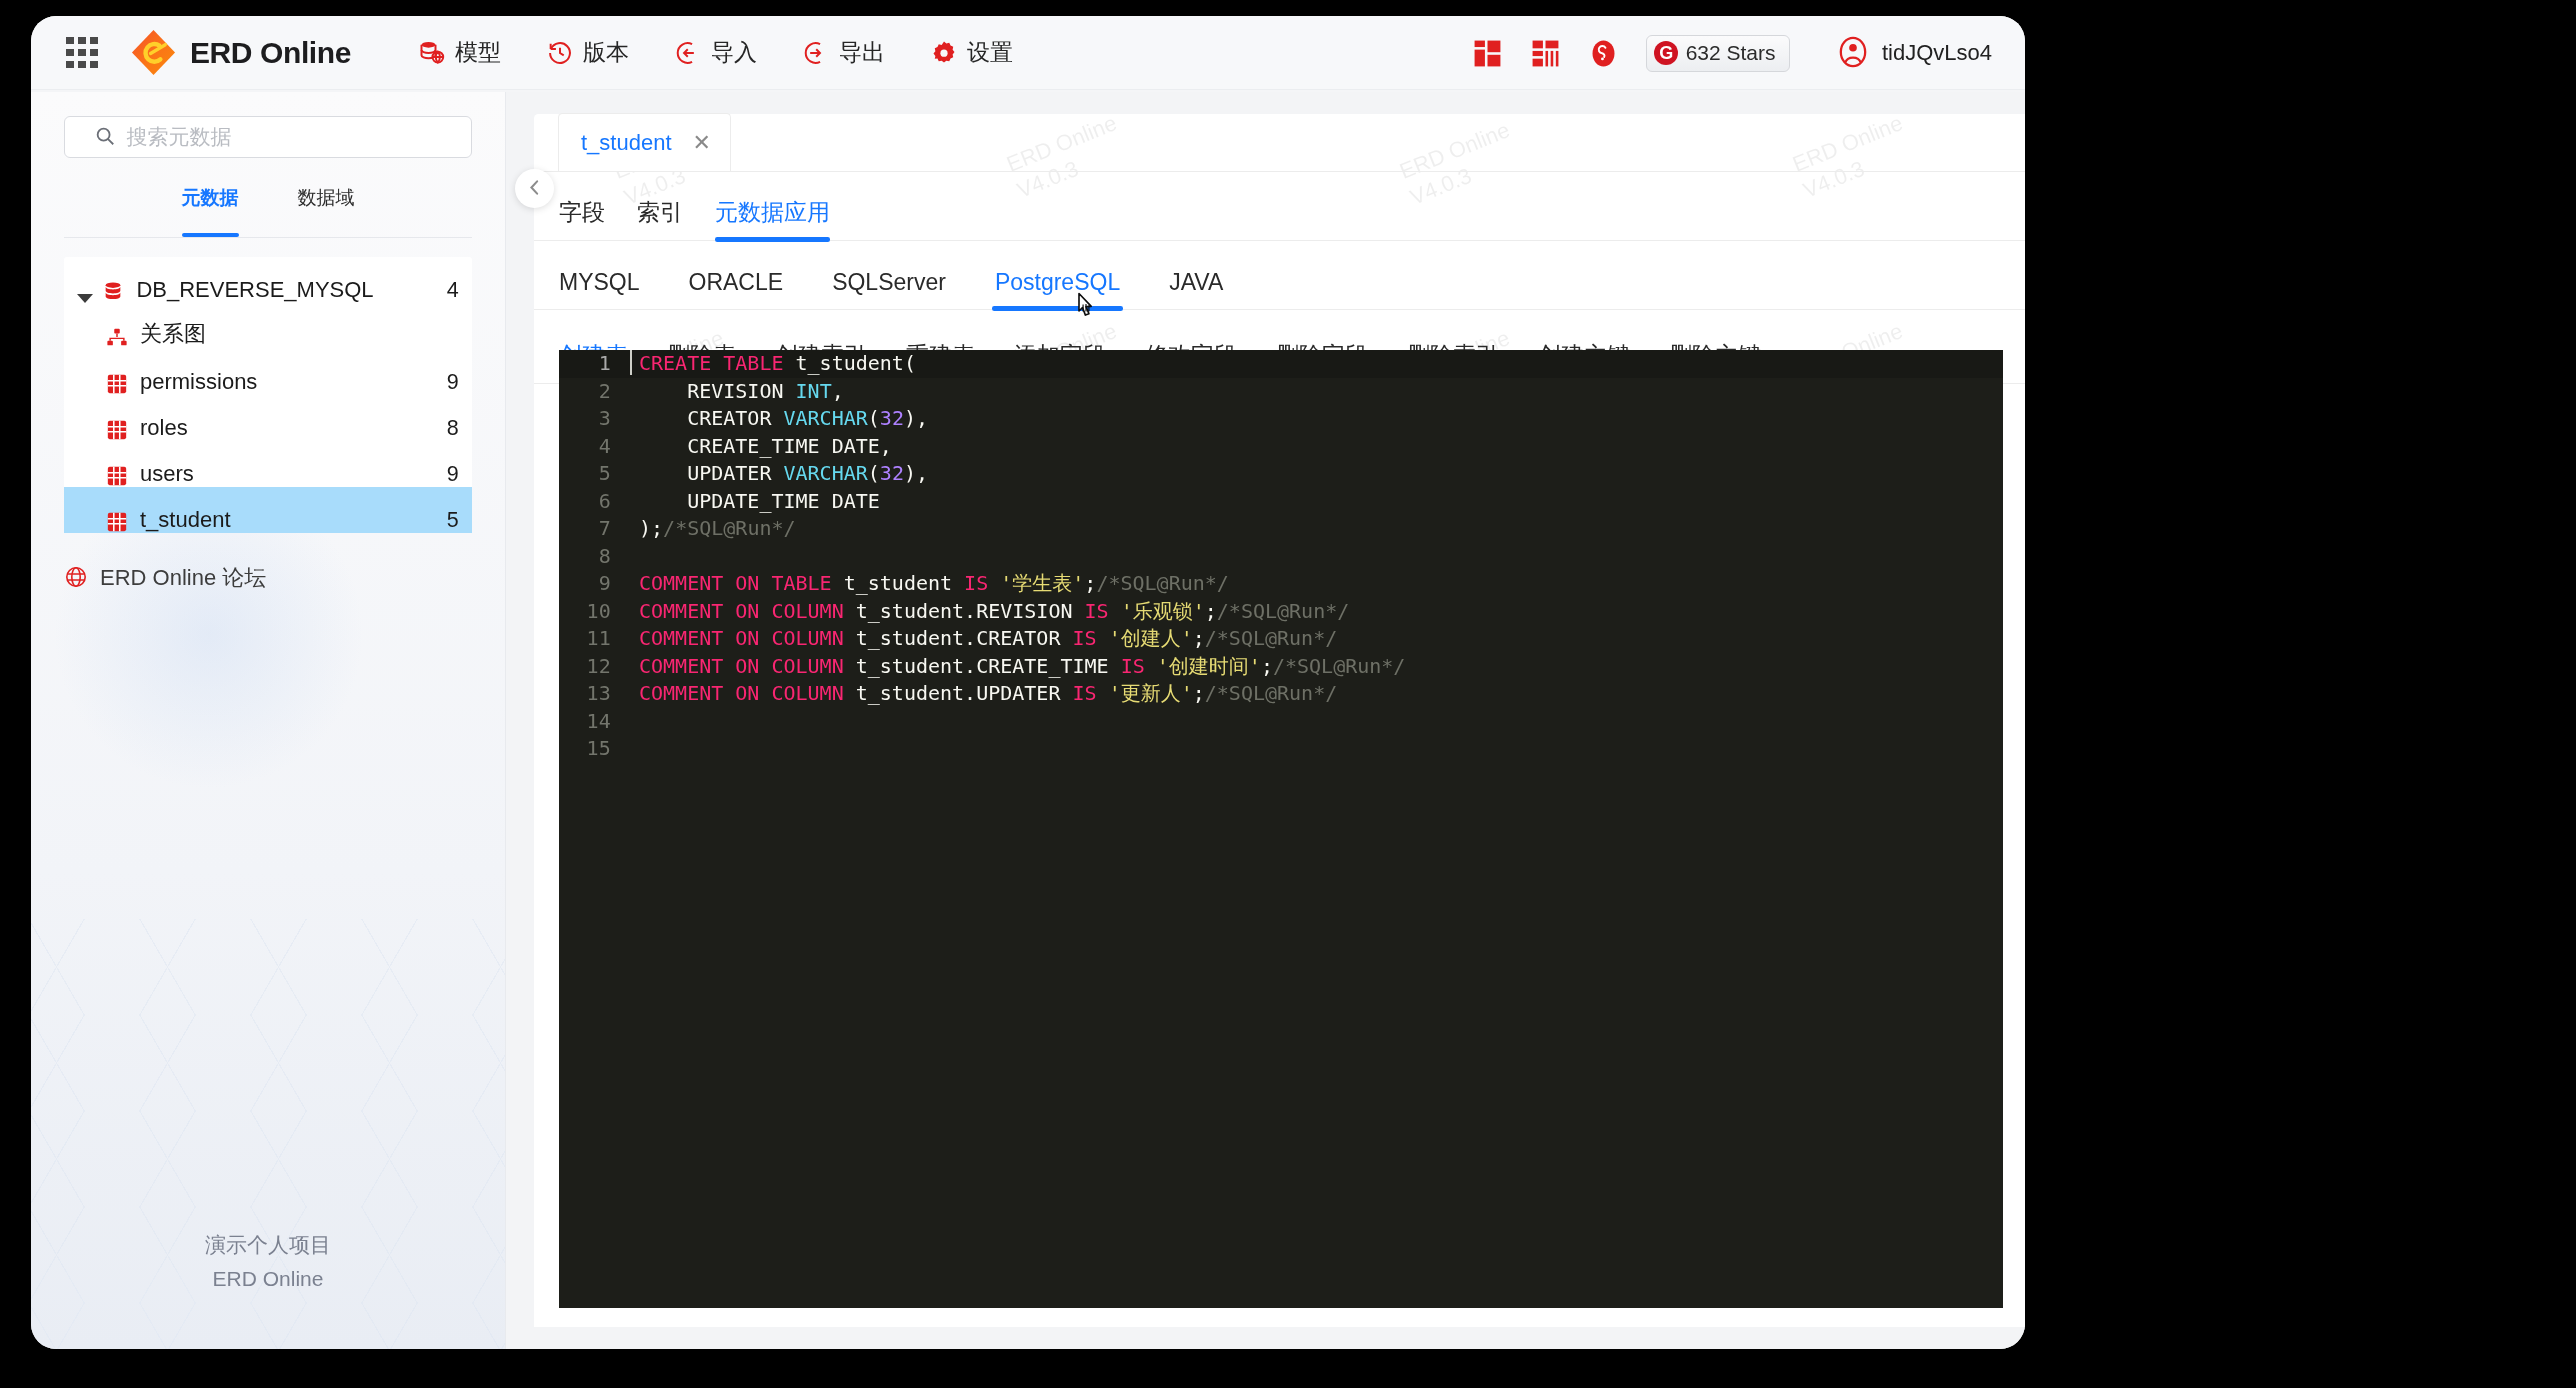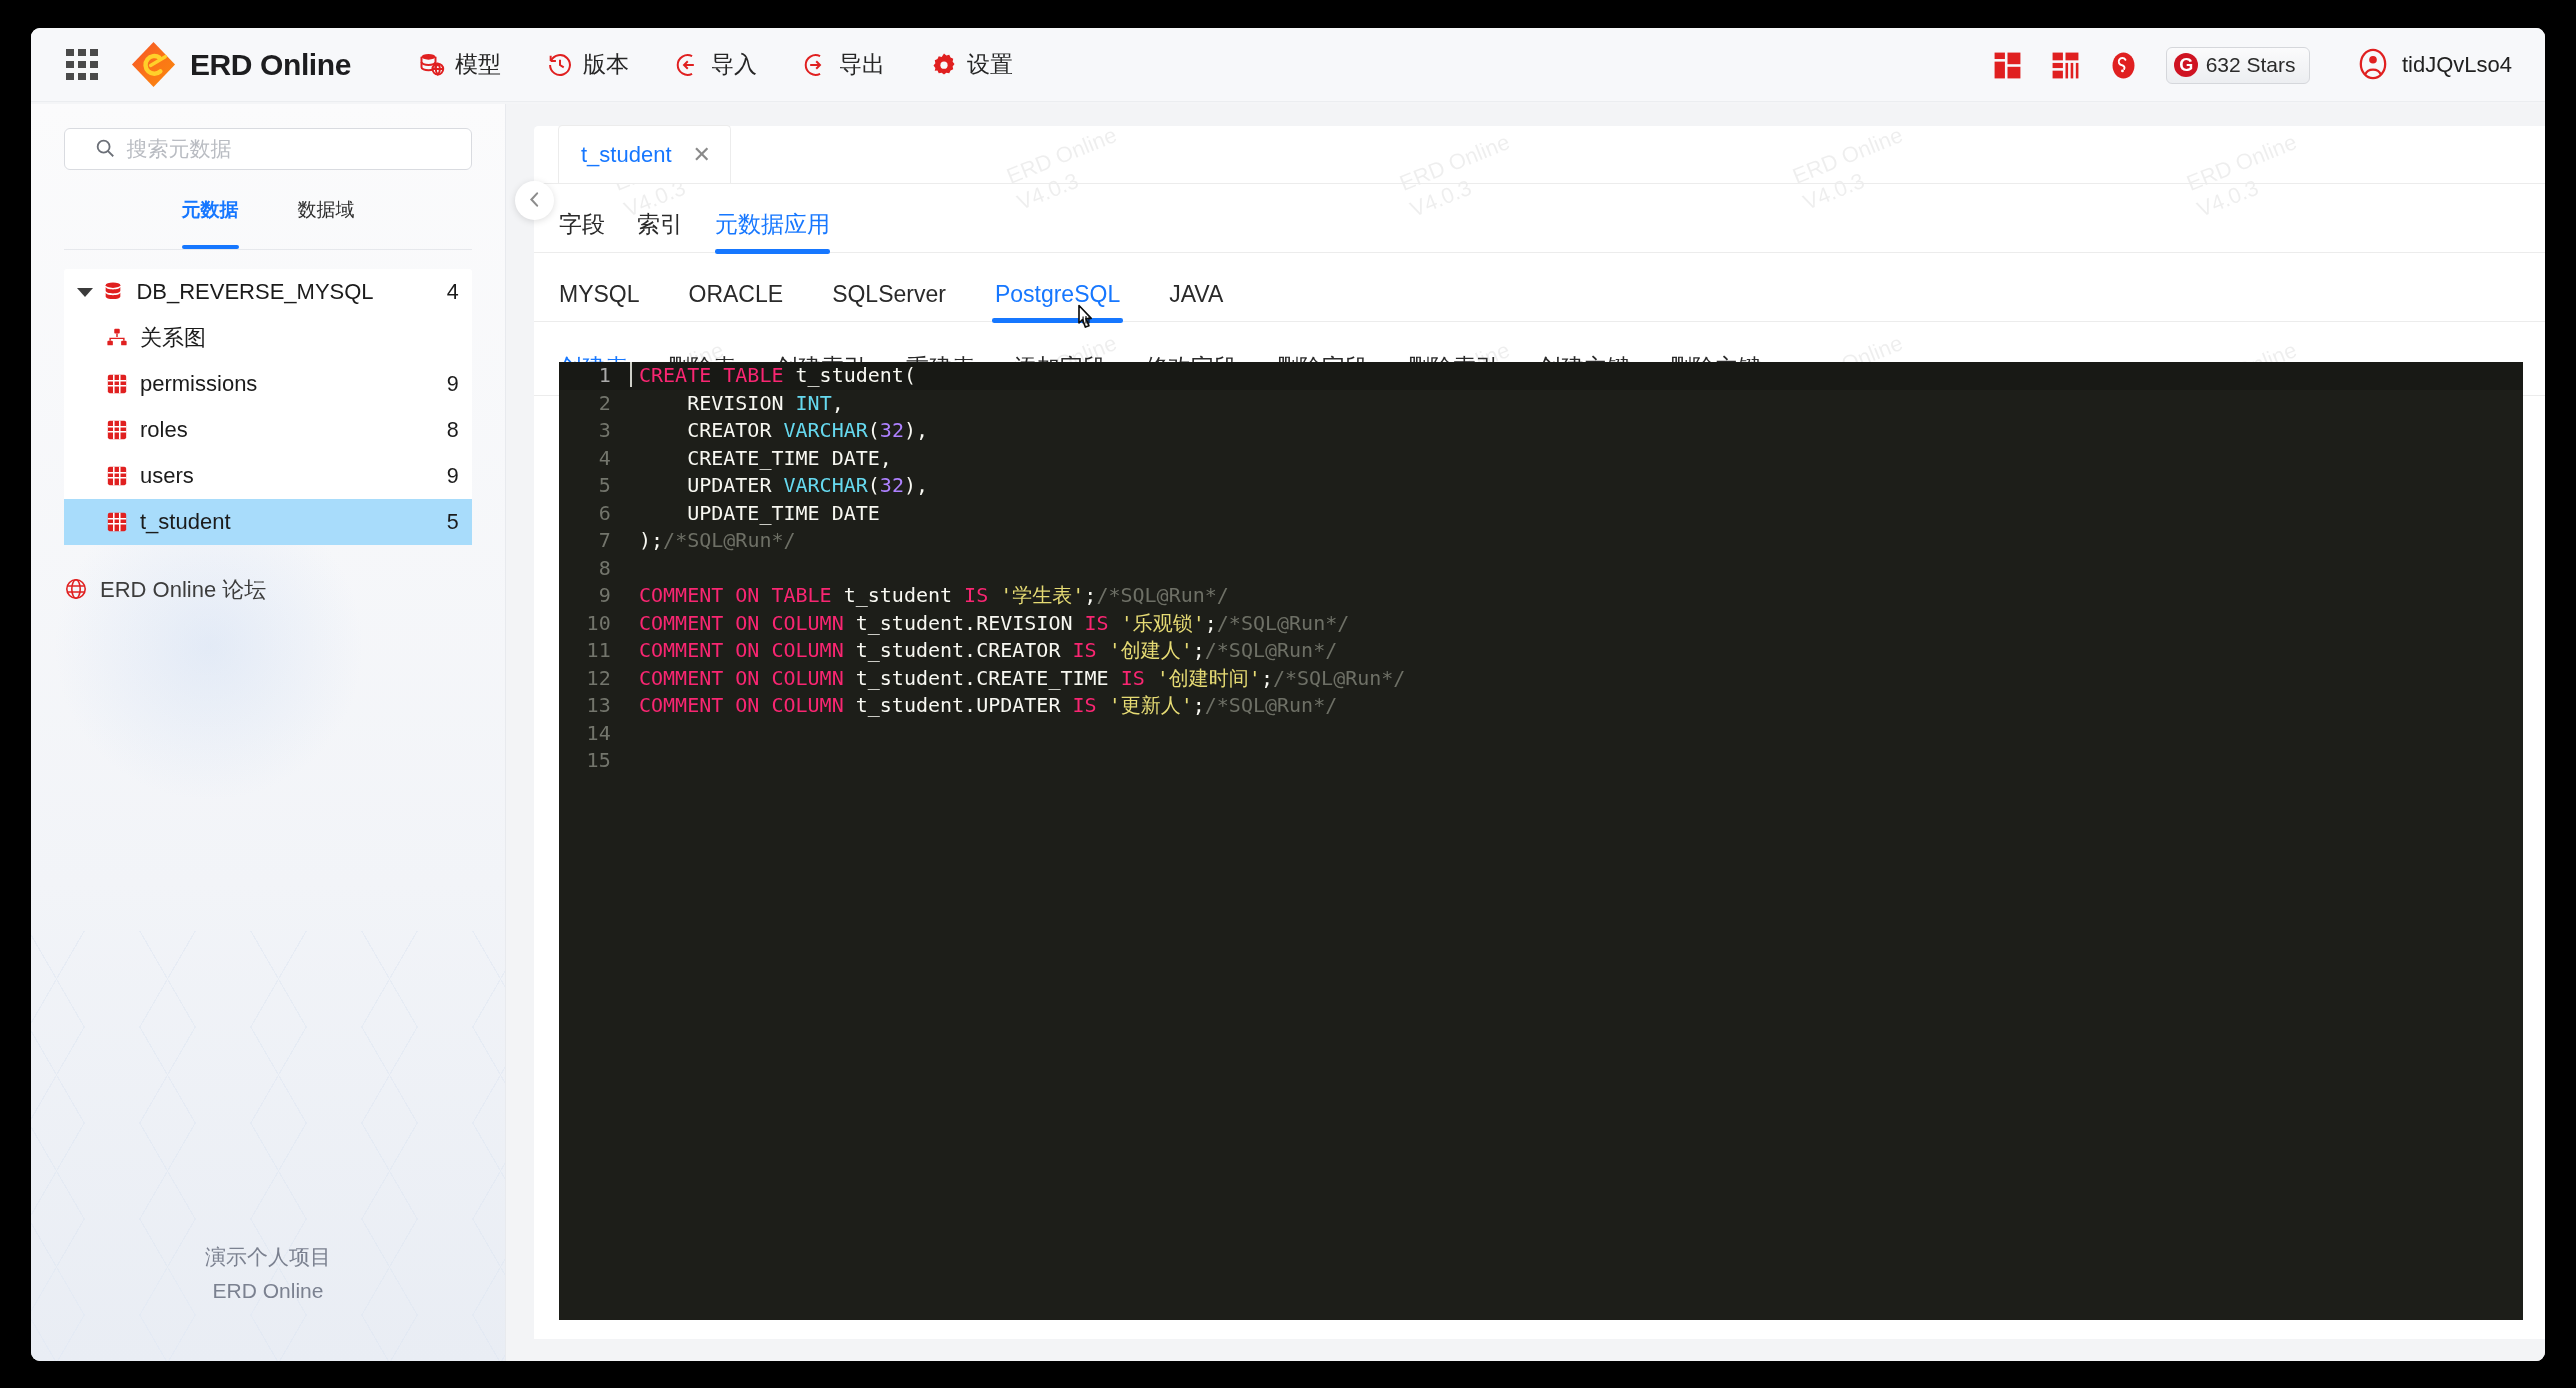--- a/index.html
+++ b/index.html
@@ -6,24 +6,24 @@
   html, body {
     width: 2576px; height: 1389px;
     background: #000;
     font-family: "Liberation Sans", sans-serif;
     overflow: hidden;
   }
 
   
   #window {
     position: absolute;
-    left: 31px; top: 28px;
-    width: 2514px; height: 1333px;
+    left: 31px; top: 16px;
+    width: 1994px; height: 1333px;
     background: #f4f5f7;
-    border-radius: 9px;
+    border-radius: 25px;
     overflow: hidden;
   }
 
   
   #header {
     position: absolute; left: 0; top: 0;
     width: 100%; height: 74px;
     background: #f7f8fa;
     border-bottom: 1.5px solid #ebedf0;
     display: flex; align-items: center;
@@ -128,21 +128,21 @@
   .side-tab.active::after {
     content: ""; position: absolute; left: 0; right: 0; bottom: 0;
     height: 4.5px; background: #1677ff; border-radius: 2.2px;
   }
   .side-tabs-rule {
     margin: 0 33px; border-bottom: 1.5px solid #e6e8ec; position: relative; z-index: 3;
   }
 
   .tree { margin: 19.3px 33px 0 33px; background: #fff; border-radius: 3px; position: relative; z-index: 3; }
   .tree-row {
-    display: flex; align-items: center; height: 46px;
+    display: flex; align-items: flex-end; height: 46px;
     padding-right: 13.4px; cursor: pointer; font-size: 22px; color: #1b1b1b;
   }
   .tree-row.selected { background: #a8dcfb; }
   .tree-caret {
     width: 0; height: 0; margin-left: 13.4px; margin-right: 9px;
     border-left: 8.2px solid transparent; border-right: 8.2px solid transparent;
     border-top: 9.6px solid #3b3b3b;
   }
   .tree-ico { width: 22px; height: 22px; margin-right: 12px; flex: 0 0 auto; }
   .tree-label { flex: 1; white-space: nowrap; }

